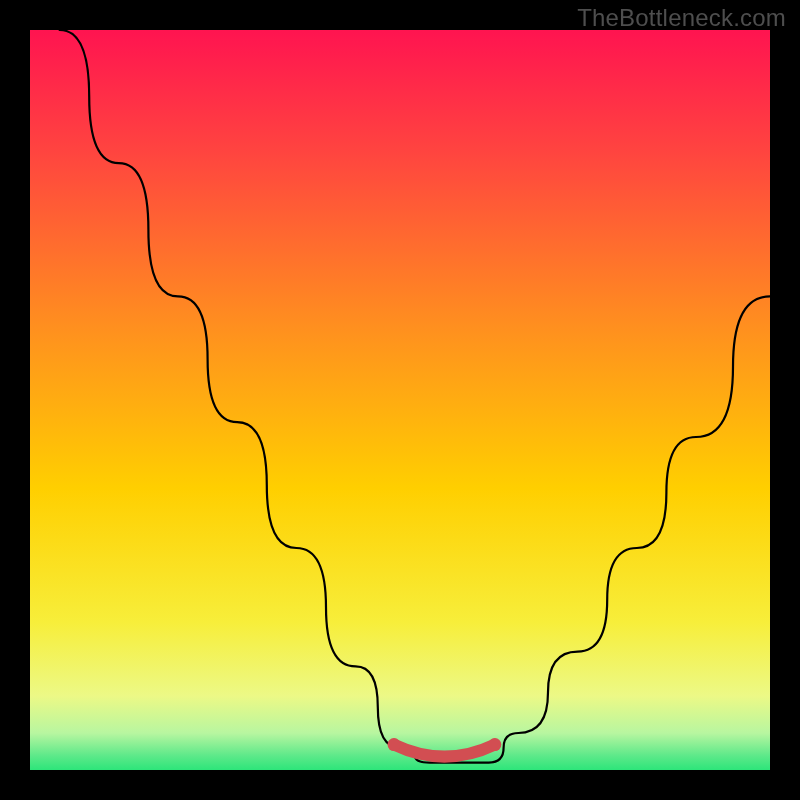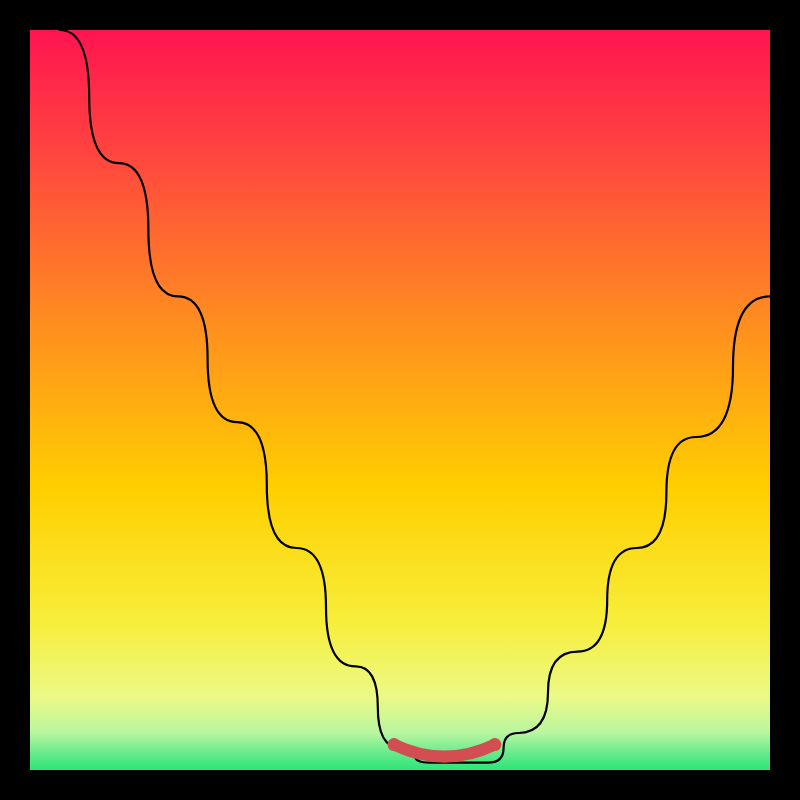--- a/index.html
+++ b/index.html
@@ -34,20 +34,21 @@
   }
   .plot svg {
     position: absolute;
     inset: 0;
   }
 </style>
 </head>
 <body>
 
 <div class="frame">
+  <div class="watermark">TheBottleneck.com</div>
 
   <div class="plot">
     <svg id="plot-svg" viewBox="0 0 740 740" width="740" height="740" preserveAspectRatio="none">
       <defs>
         <linearGradient id="bg-grad" x1="0" y1="0" x2="0" y2="1">
           <stop offset="0%" stop-color="#ff1450"></stop>
           <stop offset="16%" stop-color="#ff4340"></stop>
           <stop offset="40%" stop-color="#ff8f1f"></stop>
           <stop offset="62%" stop-color="#ffcf00"></stop>
           <stop offset="80%" stop-color="#f7ee3a"></stop>

